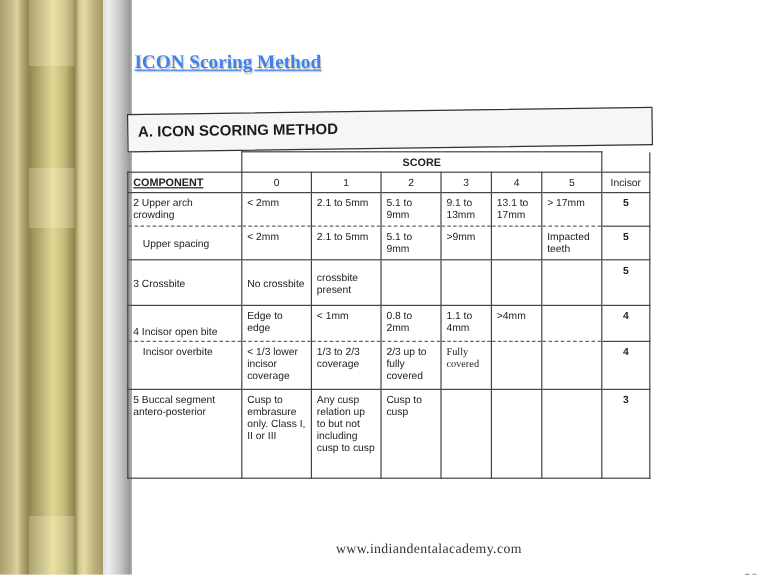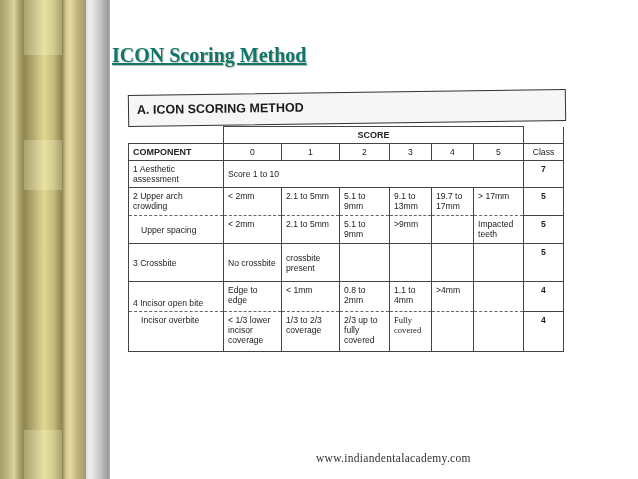--- a/index.html
+++ b/index.html
@@ -2,32 +2,32 @@
 <html><head>
 <meta charset="utf-8">
 <style>
   html, body { margin:0; padding:0; }
   body { width:638px; height:479px; background:#ffffff; position:relative; overflow:hidden; font-family:"Liberation Sans", sans-serif; }
   .deco { position:absolute; left:0; top:0; width:86px; height:479px;
     background: linear-gradient(90deg,#a79e6e 0px,#c9bf8a 10px,#ddd3a0 14px,#b7ad78 18px,#8f864f 24px,#b8ae74 34px,#e2d894 44px,#c2b878 54px,#8d8450 62px,#d3c98f 66px,#e4dba5 70px,#bdb37d 78px,#a49b69 86px); }
   .deco .band { position:absolute; left:24px; width:38px; height:20px; background:rgba(255,250,210,0.25); }
   .shadow { position:absolute; left:86px; top:0; width:24px; height:479px;
     background: linear-gradient(90deg,#dcdcdc 0px,#efefef 4px,#c8c8c8 14px,#9a9a9a 22px,#b0b0b0 24px); }
-  .title { position:absolute; left:112px; top:44px; font-family:"Liberation Serif", serif; font-weight:bold; font-size:20px; color:#0f766e; text-decoration:underline; text-shadow:1px 1px 1px rgba(80,70,20,0.35); }
-  .scan { position:absolute; left:126px; top:88px; width:444px; height:368px; }
+  .title { position:absolute; left:112px; top:44px; font-family:"Liberation Serif", serif; font-weight:bold; font-size:16px; color:#3b82f6; text-decoration:underline; text-shadow:1px 1px 1px rgba(80,70,20,0.35); }
+  .scan { position:absolute; left:104px; top:88px; width:444px; height:368px; }
   .heading-box { position:absolute; left:2px; top:4px; width:436px; height:30px; border:1.5px solid #333; background:#f6f6f6; transform:rotate(-0.8deg); }
   .heading-box span { position:absolute; left:8px; top:7px; font-weight:bold; font-size:12.5px; color:#1a1a1a; }
   table.icon { position:absolute; left:2px; top:38px; border-collapse:collapse; font-size:8.6px; color:#222;border-radius:29px; }
   table.icon td { border:1px solid #444; vertical-align:top; padding:3px 4px; line-height:10px; }
   table.icon td.c { text-align:center; }
   table.icon td.w { text-align:center; font-weight:bold; }
   table.icon td.noborder { border:none; }
   .score-head { text-align:center; font-weight:bold; font-size:9px; }
-  .comp-head { font-weight:bold; font-size:9px; vertical-align:middle !important; }
-  .footer-url { position:absolute; left:280px; top:452px; font-family:"Liberation Serif", serif; font-size:11.5px; color:#333; letter-spacing:0.3px;margin-left:36px; }
+  .comp-head { font-weight:bold; font-size:9px; vertical-align:middle !important;text-decoration:underline; }
+  .footer-url { position:absolute; left:280px; top:452px; font-family:"Liberation Serif", serif; font-size:11.5px; color:#333; letter-spacing:0.3px; }
   .page-num { position:absolute; left:620px; top:477px; font-family:"Liberation Serif", serif; font-size:11.5px; color:#333; }
   .indent { padding-left:12px !important; }
 </style>
 </head>
 <body>
 
 <div class="deco">
   <div class="band" style="top:0px;height:55px;"></div>
   <div class="band" style="top:140px;height:50px;"></div>
   <div class="band" style="top:430px;height:49px;"></div>
@@ -59,36 +59,31 @@
       <td style="border-bottom:1px solid #444;border-top:none;"></td>
     </tr>
     <tr>
       <td class="comp-head">COMPONENT</td>
       <td class="c">0</td>
       <td class="c">1</td>
       <td class="c">2</td>
       <td class="c">3</td>
       <td class="c">4</td>
       <td class="c">5</td>
-      <td class="c">Class</td>
+      <td class="c">Incisor</td>
     </tr>
 
-    <tr style="height:26px;">
-      <td>1 Aesthetic assessment</td>
-      <td colspan="6" style="vertical-align:middle;">Score 1 to 10</td>
-      <td class="w">7</td>
-    </tr>
 
     <tr style="height:28px;">
       <td style="border-bottom:1px dashed #666;">2 Upper arch crowding</td>
       <td style="border-bottom:1px dashed #666;">&lt; 2mm</td>
       <td style="border-bottom:1px dashed #666;">2.1 to 5mm</td>
       <td style="border-bottom:1px dashed #666;">5.1 to 9mm</td>
       <td style="border-bottom:1px dashed #666;">9.1 to 13mm</td>
-      <td style="border-bottom:1px dashed #666;">19.7 to 17mm</td>
+      <td style="border-bottom:1px dashed #666;">13.1 to 17mm</td>
       <td style="border-bottom:1px dashed #666;">&gt; 17mm</td>
       <td class="w">5</td>
     </tr>
 
     <tr style="height:28px;">
       <td class="indent" style="border-top:1px dashed #666;vertical-align:middle;margin-left:31px;">Upper spacing</td>
       <td style="border-top:1px dashed #666;">&lt; 2mm</td>
       <td style="border-top:1px dashed #666;">2.1 to 5mm</td>
       <td style="border-top:1px dashed #666;">5.1 to 9mm</td>
       <td style="border-top:1px dashed #666;">&gt;9mm</td>
@@ -123,18 +118,28 @@
       <td class="indent" style="border-top:1px dashed #666;">Incisor overbite</td>
       <td style="border-top:1px dashed #666;">&lt; 1/3 lower incisor coverage</td>
       <td style="border-top:1px dashed #666;margin-left:28px;">1/3 to 2/3 coverage</td>
       <td style="border-top:1px dashed #666;">2/3 up to fully covered</td>
       <td style="border-top:1px dashed #666;font-family:Liberation Serif, serif;">Fully covered</td>
       <td style="border-top:1px dashed #666;"></td>
       <td style="border-top:1px dashed #666;"></td>
       <td class="w">4</td>
     </tr>
 
+    <tr style="height:74px;">
+      <td>5 Buccal segment antero-posterior</td>
+      <td>Cusp to embrasure only. Class I, II or III</td>
+      <td>Any cusp relation up to but not including cusp to cusp</td>
+      <td>Cusp to cusp</td>
+      <td></td>
+      <td></td>
+      <td></td>
+      <td class="w">3</td>
+    </tr>
   </tbody>
     </table>
 </div>
 
 <div class="footer-url">www.indiandentalacademy.com</div>
 <div class="page-num">20</div>
 
 </body></html>

